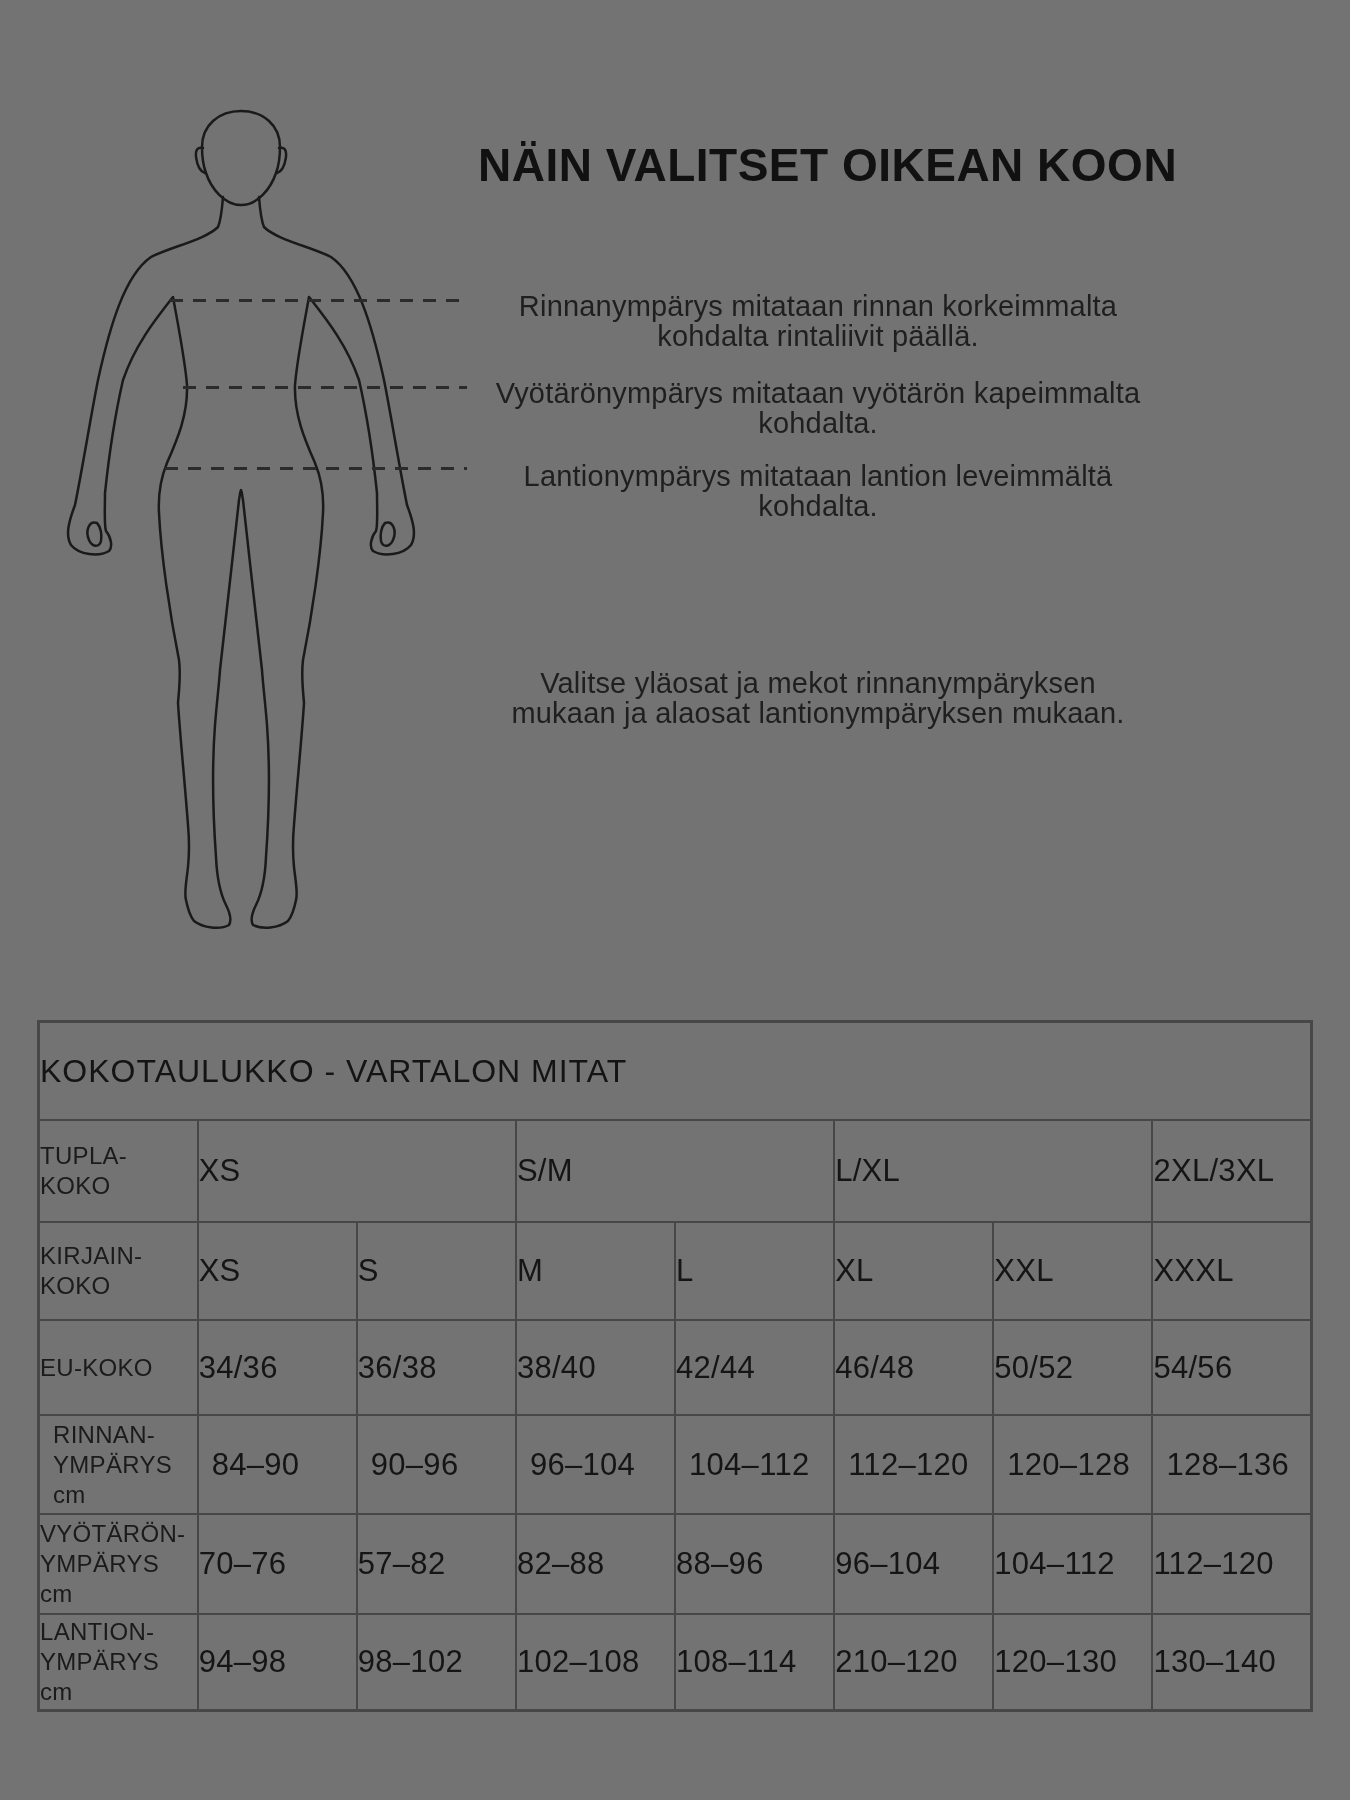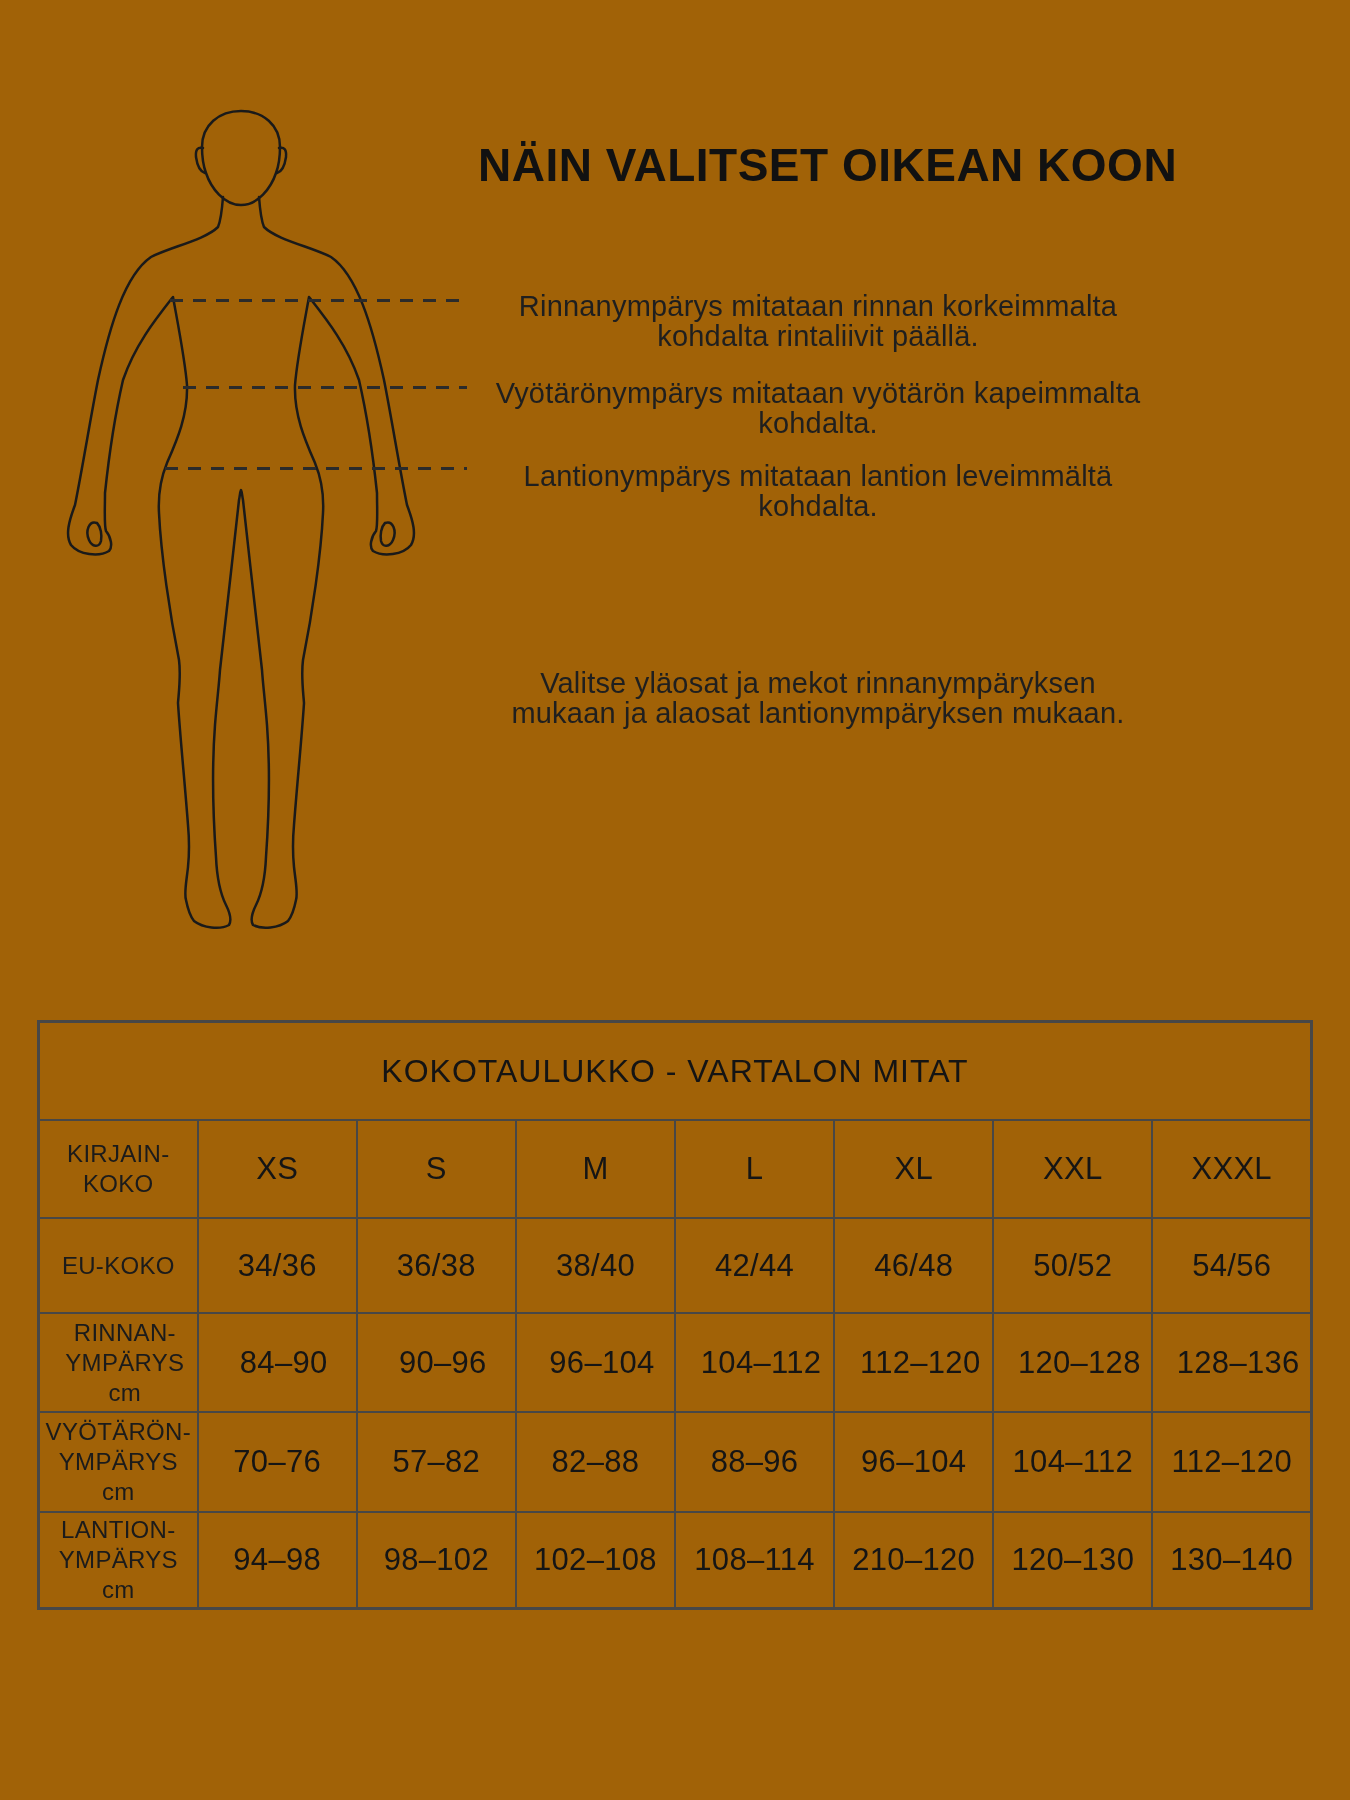--- a/index.html
+++ b/index.html
@@ -1,17 +1,17 @@
 <!DOCTYPE html>
 <html><head>
 <meta charset="utf-8">
 <style>
   html,body{margin:0;padding:0;background:#fff;}
   .page{
-    position:relative; width:1350px; height:1800px; background:#a16207;
+    position:relative; width:1350px; height:1800px; background:#737373;
     font-family:"Liberation Sans", sans-serif; color:#1a1a1a; overflow:hidden;
   }
   
   .figure-svg{position:absolute; left:55px; top:85px; width:365px; height:850px;}
   .dash-line{position:absolute; height:3px;
     background:repeating-linear-gradient(90deg,#2b2b2b 0 13px,transparent 13px 23px);}
   .dash-chest{left:170px; top:299px; width:297px;}
   .dash-waist{left:183px; top:386px; width:284px;}
   .dash-hip{left:165px; top:467px; width:302px;}
   
@@ -26,21 +26,21 @@
   .copy-chest{top:291px;}
   .copy-waist{top:378px;}
   .copy-hip{top:461px;}
   .copy-note{top:668px;}
   
   .size-table{
     position:absolute; left:37px; top:1020px; width:1276px;
     border-collapse:collapse; table-layout:fixed;
     border:3px solid #474747;
   }
-  .size-table td{border:2px solid #474747; text-align:center; vertical-align:middle; padding:0;}
+  .size-table td{border:2px solid #474747; vertical-align:middle; padding:0;}
   .tbl-title-row td{height:96px; font-size:32px; letter-spacing:1px; color:#141414;}
   .row-double td{height:100px;}
   .row-letter td{height:96px;}
   .row-eu td{height:93px;}
   .row-chest td{height:97px;padding-left:13px;}
   .row-waist td{height:98px;margin-top:41px;}
   .row-hip td{height:94px;}
   .lbl{font-size:24px; line-height:30px; color:#1b1b1b; white-space:pre-line; letter-spacing:.3px;}
   .val{font-size:31px; color:#151515; letter-spacing:.3px;}
 </style>
@@ -133,20 +133,28 @@
         <col style="width:12.5%">
       <col style="width:12.5%">
         <col style="width:12.5%">
         <col style="width:12.5%">
         <col style="width:12.5%">
     </colgroup>
     <tbody>
       <tr class="tbl-title-row">
         <td colspan="8">KOKOTAULUKKO - VARTALON MITAT</td>
       </tr>
+      <tr class="row-double">
+        <td class="lbl">TUPLA-
+KOKO</td>
+        <td class="val" colspan="2">XS</td>
+        <td class="val" colspan="2">S/M</td>
+        <td class="val" colspan="2">L/XL</td>
+        <td class="val">2XL/3XL</td>
+      </tr>
       <tr class="row-letter">
         <td class="lbl">KIRJAIN-
 KOKO</td>
         <td class="val">XS</td>
         <td class="val">S</td>
         <td class="val">M</td>
         <td class="val">L</td>
         <td class="val">XL</td>
         <td class="val">XXL</td>
         <td class="val">XXXL</td>

